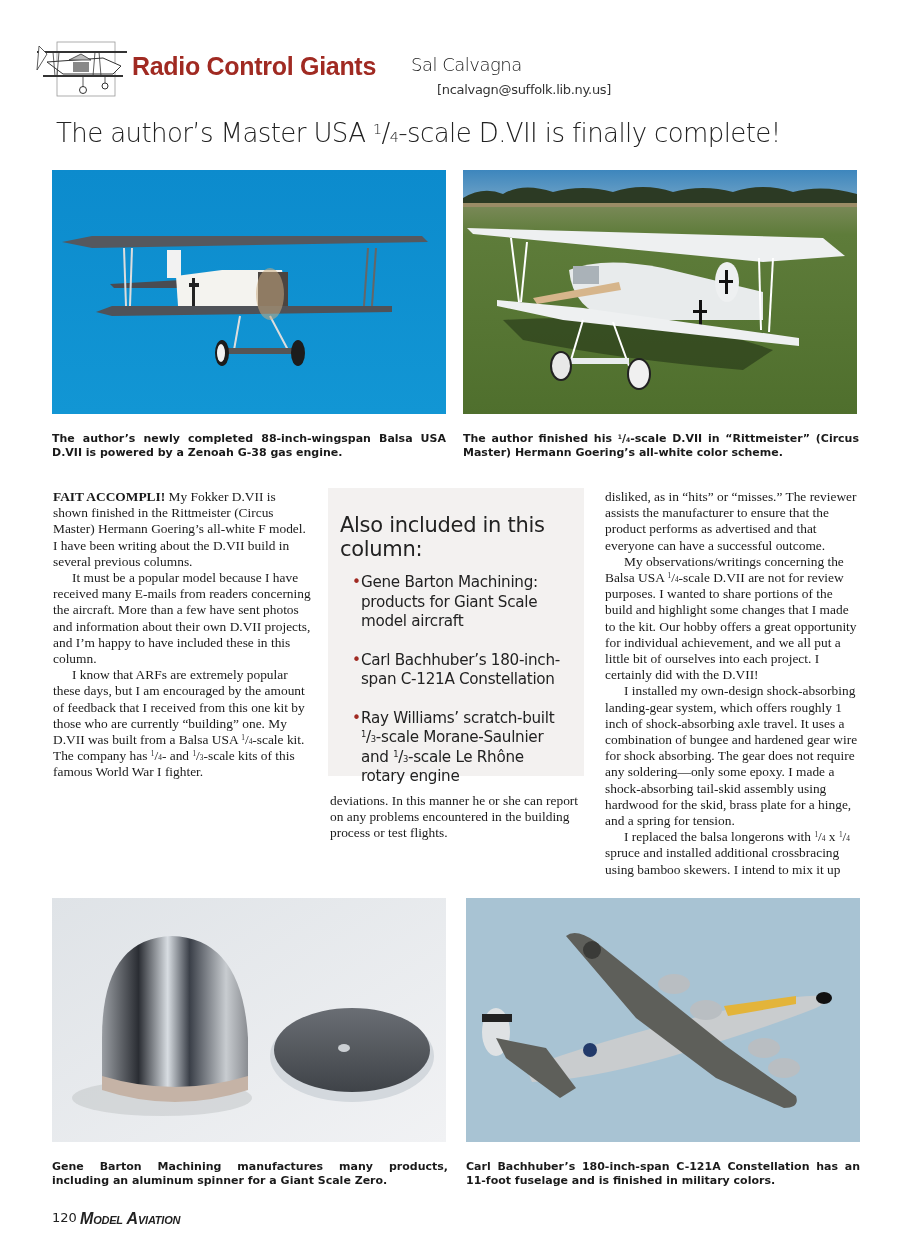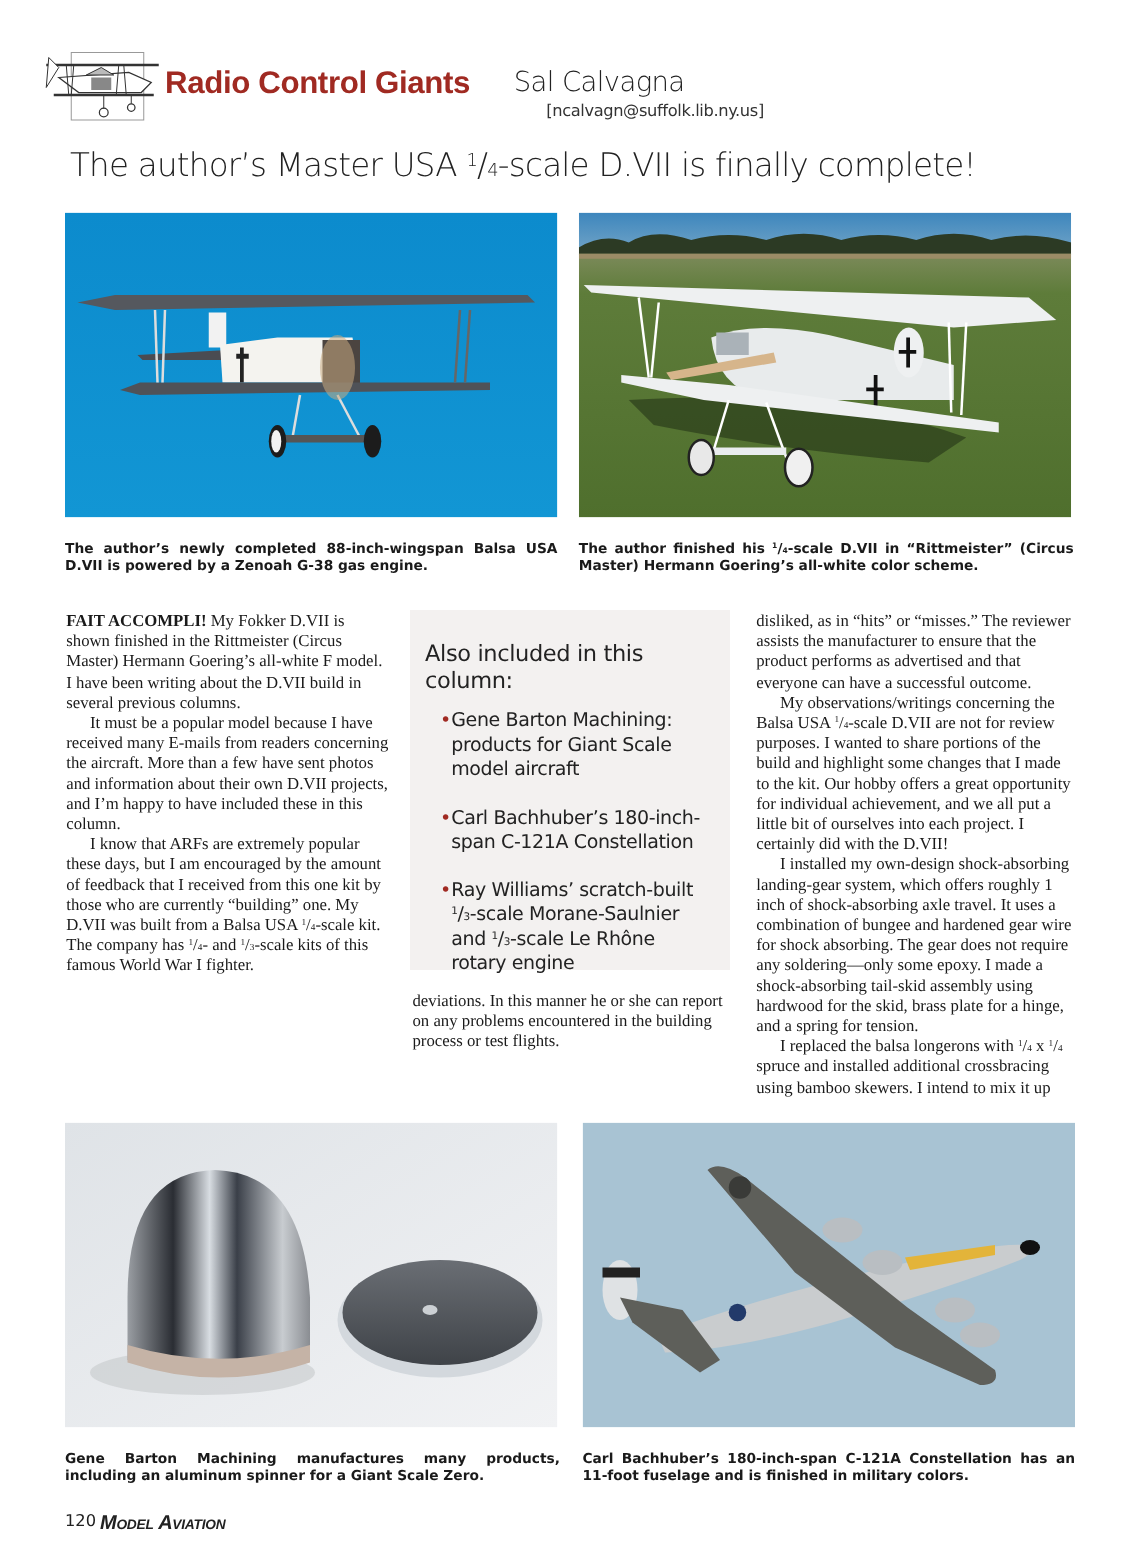--- a/index.html
+++ b/index.html
@@ -2,21 +2,21 @@
 <html><head>
 <meta charset="utf-8">
 <style>
   html, body { margin: 0; padding: 0; background: #ffffff; }
   body { width: 916px; height: 1245px; position: relative; overflow: hidden; font-family: "Liberation Serif", serif; color: #1a1a1a; }
   .abs { position: absolute; }
 
   
   #logo { left: 33px; top: 40px; width: 96px; height: 58px; }
   #col-title { left: 132px; top: 52px; font-family: "Liberation Sans", sans-serif; font-weight: bold; font-size: 25px; color: #a02a22; letter-spacing: -0.3px; white-space: nowrap; }
-  #author { left: 411px; top: 54px; font-family: "DejaVu Sans", sans-serif; font-size: 22px; font-weight: 300; color: #222; white-space: nowrap; letter-spacing: -0.5px; }
+  #author { left: 411px; top: 54px; font-family: "DejaVu Sans", sans-serif; font-size: 18px; font-weight: 300; color: #222; white-space: nowrap; letter-spacing: -0.5px; }
   #email { left: 413px; top: 82px; font-family: "DejaVu Sans", sans-serif; font-size: 13px; color: #333; white-space: nowrap; letter-spacing: -0.3px; margin-left: 24px; }
 
   #headline { left: 56px; top: 118px; font-family: "DejaVu Sans", sans-serif; font-size: 26px; color: #222; white-space: nowrap; letter-spacing: -0.6px; font-weight: 300; }
   sup.frac { font-size: 0.55em; vertical-align: 0.55em; line-height: 0; }
   sub.frac { font-size: 0.55em; vertical-align: 0; line-height: 0; }
 
   
   .photo { overflow: hidden; }
   .photo svg { display: block; width: 100%; height: 100%; }
   #photo1 { left: 52px; top: 170px; width: 394px; height: 244px; }
@@ -34,21 +34,21 @@
   .col { font-size: 13.4px; line-height: 16.2px; color: #1a1a1a; }
   .col p { margin: 0; text-indent: 19px; }
   .col p.first { text-indent: 0; }
   .col b.lead { font-weight: bold; }
   #col1 { left: 53px; top: 489px; width: 258px; }
   #col2 { left: 330px; top: 793px; width: 250px; }
   #col3 { left: 605px; top: 489px; width: 254px; }
 
   
   #sidebar { left: 328px; top: 488px; width: 256px; height: 288px; background: #f3f1f0; box-sizing: border-box; padding: 25px 12px 0 12px; font-family: "DejaVu Sans", sans-serif; color: #222; }
-  #sidebar .sb-title { font-size: 18px; letter-spacing: -0.3px; }
+  #sidebar .sb-title { font-size: 21px; letter-spacing: -0.3px; }
   #sidebar ul { list-style: none; margin: 12px; padding: 0; }
   #sidebar li { font-size: 15.2px; line-height: 19.5px; margin-bottom: 19px; padding-left: 9px; text-indent: -9px; letter-spacing: -0.3px; }
   #sidebar li .bullet { color: #a02a22; display: inline-block; width: 9px; text-indent: 0; }
 
   
   #folio { left: 52px; top: 1210px; font-family: "DejaVu Sans", sans-serif; font-size: 13px; color: #222; white-space: nowrap; }
   #mag { left: 80px; top: 1210px; font-family: "Liberation Sans", sans-serif; font-weight: bold; font-style: italic; font-size: 16px; color: #222; white-space: nowrap; font-variant: small-caps; letter-spacing: -0.2px; }
 </style>
 </head>
 <body>

